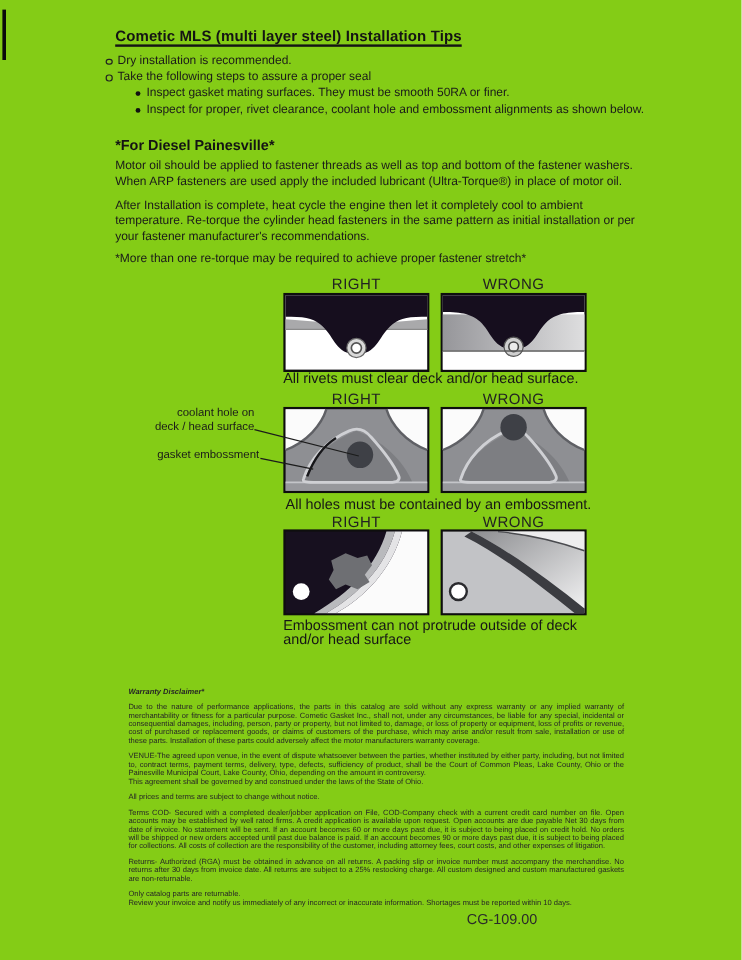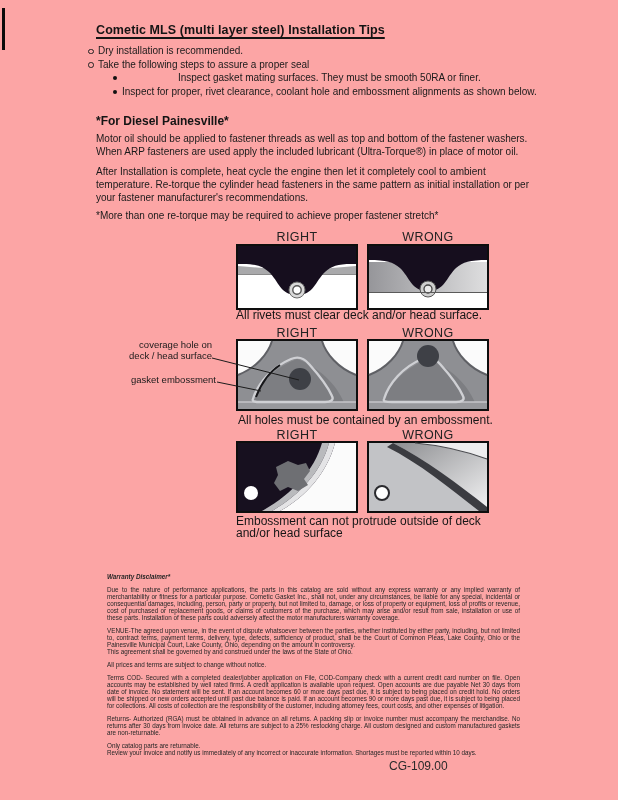--- a/index.html
+++ b/index.html
@@ -1,26 +1,26 @@
 <!DOCTYPE html>
 <html><head>
 <meta charset="utf-8">
 <style>
   html,body{margin:0;padding:0;background:#fff;}
-  .page{position:relative;width:618px;height:800px;background:#fca5a5;overflow:hidden;
+  .page{position:relative;width:618px;height:800px;background:#84cc16;overflow:hidden;
         font-family:"Liberation Sans",sans-serif;color:#1c1c1c;}
   .edge-mark{position:absolute;left:2px;top:8px;width:3px;height:42px;background:#0a0a0a;}
   .title{position:absolute;left:96px;top:23px;font-size:12.5px;font-weight:bold;
          text-decoration:underline;text-underline-offset:2.5px;text-decoration-thickness:1.5px;
          letter-spacing:.1px;color:#141414;}
   .tips{position:absolute;left:88px;top:44px;font-size:10px;line-height:13.5px;color:#1a1a1a;}
   .bullet{position:relative;padding-left:10px;}
   .bullet::before{content:"";position:absolute;left:0;top:4.5px;width:3.5px;height:3.5px;
                   border:1px solid #222;border-radius:50%;}
-  .subbullet{position:relative;margin-left:25px;padding-left:9px;text-align:center;}
+  .subbullet{position:relative;margin-left:25px;padding-left:9px;}
   .subbullet::before{content:"";position:absolute;left:0;top:5px;width:4px;height:4px;
                      background:#111;border-radius:50%;}
   .h2{position:absolute;left:96px;top:114px;font-size:12px;font-weight:bold;color:#141414;}
   .para{position:absolute;left:96px;width:438px;font-size:10px;line-height:13px;color:#1a1a1a;}
   .rw-header{position:absolute;width:122px;text-align:center;font-size:12.5px;color:#222;
              letter-spacing:.4px;}
   .panel{position:absolute;width:122px;}
   .caption{position:absolute;left:236px;font-size:12px;color:#161616;line-height:12px;}
   .diag-label{position:absolute;text-align:right;font-size:9.5px;line-height:10.5px;color:#1a1a1a;}
   .leader{position:absolute;left:206px;top:342px;}
@@ -81,21 +81,21 @@
     <circle cx="61" cy="45" r="4" fill="#ebebeb" stroke="#444444" stroke-width="1.3"></circle>
     <line x1="2" y1="48.5" x2="120" y2="48.5" stroke="#5a5a5a" stroke-width="1.2"></line>
   </svg>
 
   <div class="caption" style="top:309px;">All rivets must clear deck and/or head surface.</div>
 
   <div class="rw-header" style="left:236px;top:326px;">RIGHT</div>
   <div class="rw-header" style="left:367px;top:326px;">WRONG</div>
 
   <div class="diag-label" style="left:100px;top:340px;width:112px;">
-    <div>coverage hole on</div>
+    <div>coolant hole on</div>
     <div>deck / head surface</div>
   </div>
   <div class="diag-label" style="left:100px;top:375px;width:116px;">gasket embossment</div>
 
   <svg class="panel" style="left:236px;top:339px;" width="122" height="72" viewBox="0 0 122 72">
     <rect x="1" y="1" width="120" height="70" fill="#8e8f93" stroke="#0e0e0e" stroke-width="2"></rect>
     <path d="M2,2 H36 C32,15 20,29 2,36 Z" fill="#fbfbfb"></path>
     <path d="M120,2 H86 C90,15 102,29 120,36 Z" fill="#fbfbfb"></path>
     <path d="M36,2 C32,15 20,29 2,36" stroke="#5f6065" stroke-width="2" fill="none"></path>
     <path d="M86,2 C90,15 102,29 120,36" stroke="#5f6065" stroke-width="2" fill="none"></path>

